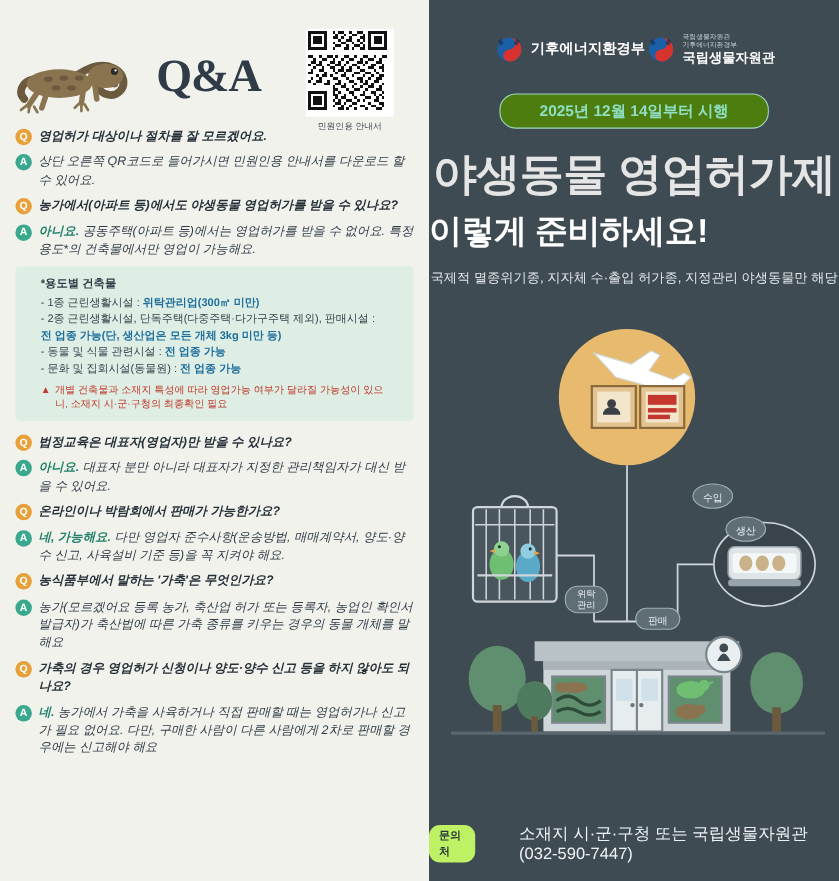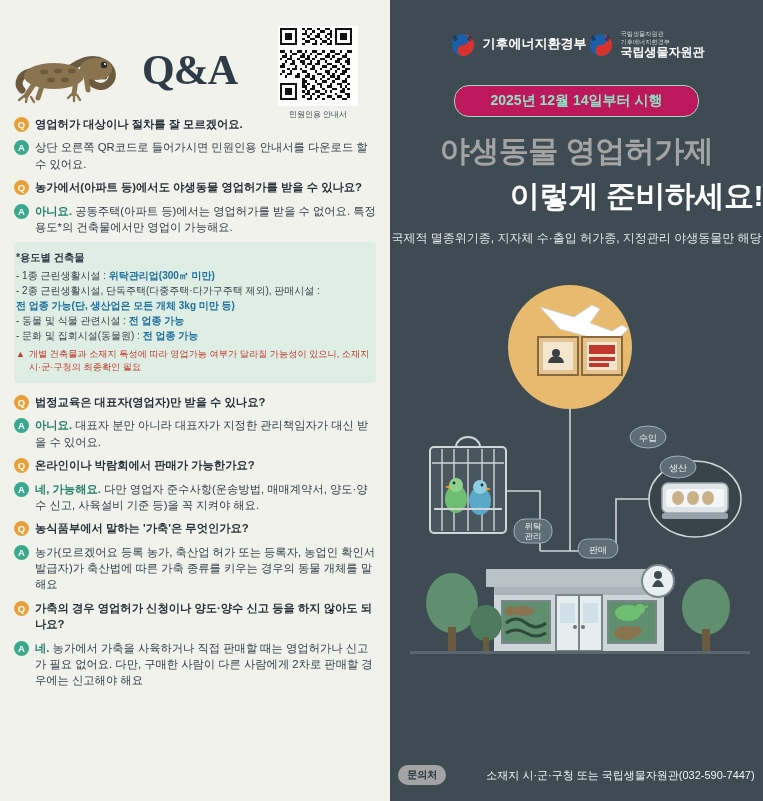--- a/index.html
+++ b/index.html
@@ -36,28 +36,28 @@
   .qa-list{margin-top:2px;}
   .qa-item{display:flex;margin-bottom:7px;}
   .badge{
     flex:0 0 auto;width:15px;height:15px;border-radius:50%;
     color:#fff;font-size:9.5px;font-weight:bold;
     display:flex;align-items:center;justify-content:center;
     margin-right:6px;margin-top:1px;
   }
   .badge.q{background:#e8a13a;}
   .badge.a{background:#3aa88c;}
-  .qa-text{font-size:11.3px;line-height:1.45;color:#2f3b46;}
+  .qa-text{font-size:11.3px;line-height:1.45;color:#2f3b46;font-style:italic;}
   .q-row .qa-text{font-weight:bold;color:#263039;}
   .em-green{color:#1f7f67;font-weight:bold;}
 
   
   .infobox{
     background:#dfeee4;border-radius:4px;
-    padding:9px 2px;margin:4px 0 11px 0;
+    padding:9px 23px;margin:4px 0 11px 0;
   }
   .infobox .ttl{font-size:10.3px;font-weight:bold;color:#2f3b46;margin-bottom:3px;}
   .infobox ul{list-style:none;margin:0;padding:0;}
   .infobox li{font-size:10px;line-height:1.5;color:#35424c;}
   .hl{color:#1f6f9e;font-weight:bold;}
   .warn{
     display:flex;margin-top:5px;font-size:9.2px;color:#c0392b;line-height:1.4;
   }
   .warn .tri{margin-right:4px;font-size:9px;}
 
@@ -67,46 +67,46 @@
     background:#3f4b52;color:#fff;overflow:hidden;
   }
   .logos{display:flex;align-items:center;justify-content:center;padding-top:30px;}
   .logo{display:flex;align-items:center;gap:6px;}
   .logo .mark{width:28px;height:28px;position:relative;}
   .logo .lt{font-size:13px;font-weight:bold;color:#fff;line-height:1.15;}
   .logo .tiny{font-size:6.2px;color:#c9d2d7;line-height:1.25;}
 
   .pill{
     margin:26px auto 0 auto;width:243px;height:30px;border-radius:15px;
-    background:#be185d;border:1.5px solid #9fd7c4;
+    background:#4d7c0f;border:1.5px solid #9fd7c4;
     display:flex;align-items:center;justify-content:center;
     font-size:14px;font-weight:bold;color:#8fe0c2;
   }
   .h1{
     text-align:center;margin-top:14px;
-    font-size:30px;font-weight:bold;color:#a3a3a3;letter-spacing:-0.5px;
+    font-size:40px;font-weight:bold;color:#e5e5e5;letter-spacing:-0.5px;
   }
   .h2{
-    text-align:right;margin-top:4px;
+    text-align:left;margin-top:4px;
     font-size:30px;font-weight:bold;color:#ffffff;letter-spacing:-0.5px;
   }
   .sub{
     text-align:center;margin-top:13px;font-size:12px;color:#e2e7ea;
   }
 
   .illus{position:relative;width:386px;height:418px;margin-top:4px;}
   .foot{
     position:absolute;left:0;bottom:16px;width:373px;
     display:flex;align-items:center;justify-content:center;gap:8px;
   }
   .foot .tag{
-    background:#a3a3a3;color:#27343b;font-size:10px;font-weight:bold;
+    background:#bef264;color:#27343b;font-size:10px;font-weight:bold;
     border-radius:10px;padding:3px 9px;
   }
-  .foot .txt{font-size:11px;color:#eef2f4;margin-left:32px;}
+  .foot .txt{font-size:15px;color:#eef2f4;margin-left:32px;}
 
   .divider{position:absolute;left:390px;top:0;width:1px;height:801px;background:#d5d8d0;}
 </style>
 </head>
 <body>
 
 <div class="poster">
 
   <div class="left">
 

